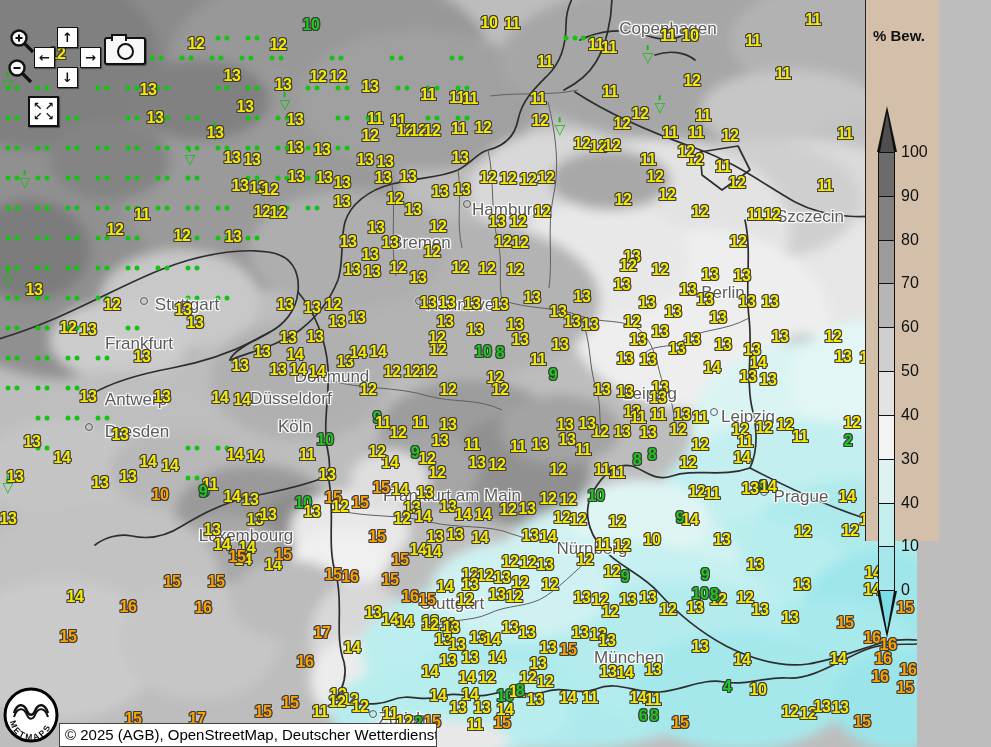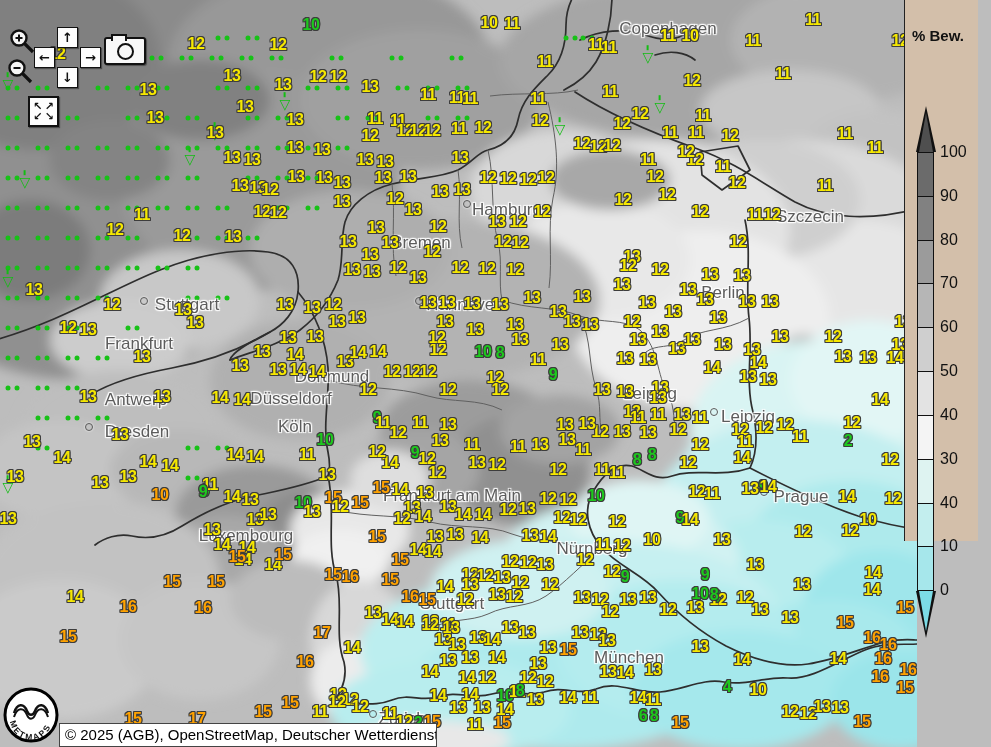--- a/index.html
+++ b/index.html
@@ -28,21 +28,21 @@
   
   .ctl{position:absolute;cursor:pointer;}
   .padbtn{width:21px;height:21px;background:#fdfdfd;border:1.5px solid #111;box-sizing:border-box;display:flex;align-items:center;justify-content:center;
           font:bold 13px "DejaVu Sans",sans-serif;color:#111;box-shadow:1px 1px 1px rgba(0,0,0,.4);}
   #cam{width:42px;height:28px;background:#f8f8f8;border:2px solid #111;border-radius:3px;box-sizing:border-box;display:flex;align-items:center;justify-content:center;box-shadow:1px 1px 1px rgba(0,0,0,.4);}
   #cam::before{content:"";position:absolute;left:5px;top:-5px;width:12px;height:5px;background:#f8f8f8;border:2px solid #111;border-bottom:none;}
   #cam .lens{width:13px;height:13px;border:2.5px solid #111;border-radius:50%;}
   #fsbtn{width:31px;height:31px;background:#fdfdfd;border:2px solid #111;box-sizing:border-box;box-shadow:1px 1px 1px rgba(0,0,0,.4);}
   #fsbtn span{position:absolute;font:bold 11px "DejaVu Sans",sans-serif;color:#111;line-height:11px;}
   
-  #sidebar{position:absolute;left:904px;top:0;width:74px;height:541px;background:#d3bfaa;border-left:1px solid #222;box-sizing:border-box;padding-left:8px;}
+  #sidebar{position:absolute;left:865px;top:0;width:74px;height:541px;background:#d3bfaa;border-left:1px solid #222;box-sizing:border-box;padding-left:8px;}
   #legend-title{position:absolute;left:7px;top:27px;font-weight:bold;font-size:15px;color:#111;white-space:nowrap;}
   .seg{position:absolute;box-sizing:border-box;border:1px solid #111;}
   .seglabel{position:absolute;transform:translateY(-50%);font-size:16px;color:#111;}
   #logo{position:absolute;left:1px;top:686px;width:60px;height:60px;}
 </style>
 </head>
 <body>
 
 <div id="app">
   <div id="map">

